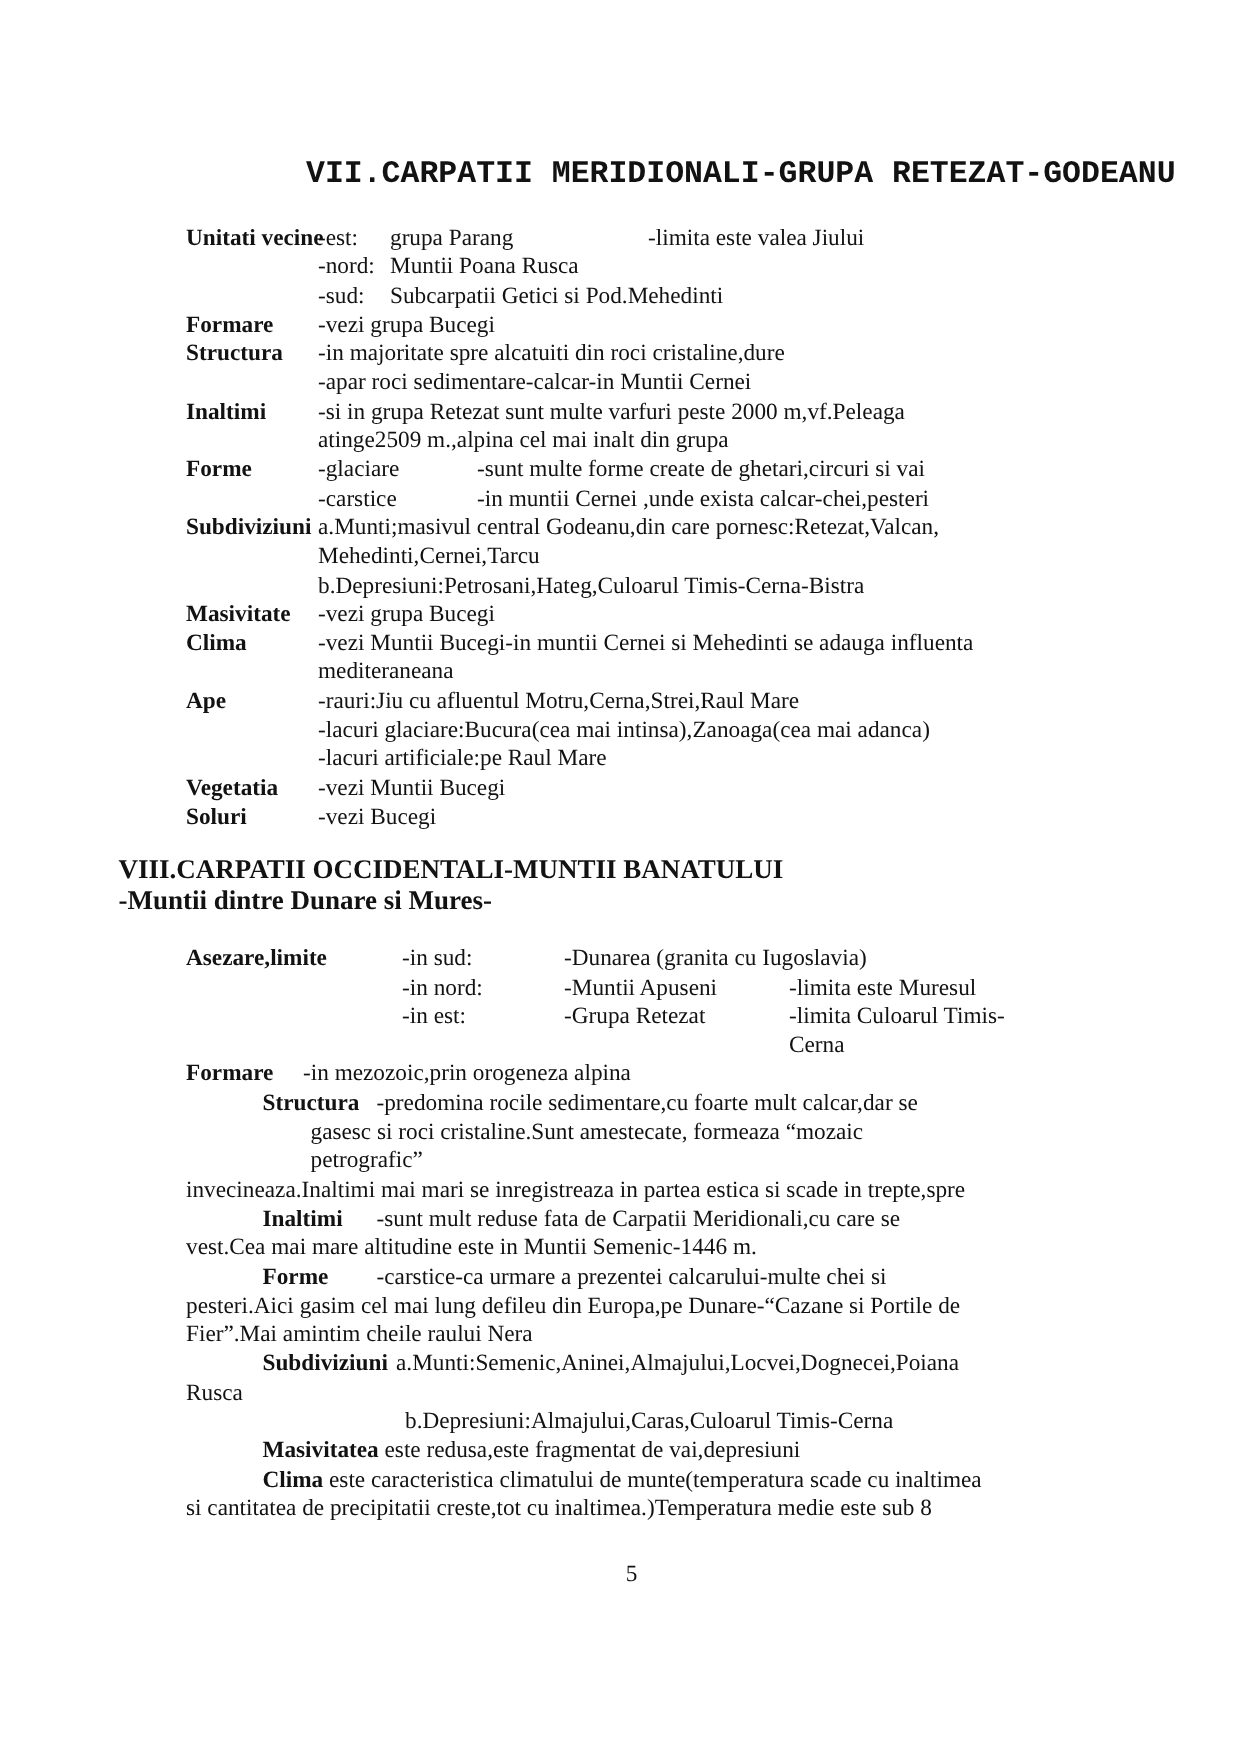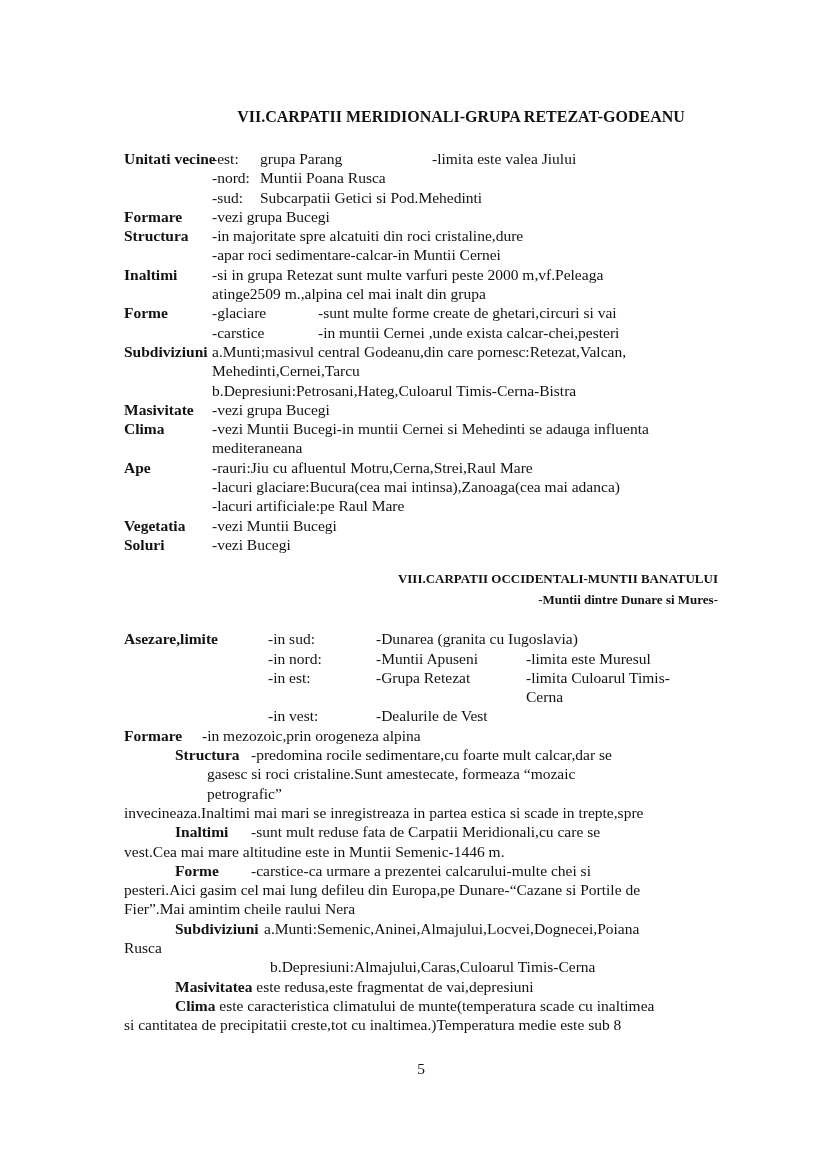--- a/index.html
+++ b/index.html
@@ -20,23 +20,23 @@
   
   .w144{width:144px;} 
   .w108{width:108px;} 
   .w150{width:150px;} 
   .w78{width:78px;}   
   .bw76{display:inline-block;width:76px;font-weight:bold;vertical-align:top;}
   .bw89{display:inline-block;width:89px;font-weight:bold;vertical-align:top;}
   .ind51{padding-left:51px;}
   .ind83{padding-left:83px;}
   .ind146{padding-left:146px;}
-  .t7{font-weight:bold;font-size:16px;line-height:21px;text-align:center;
-      margin:106px 0 22px 0;padding-left:80px;white-space:nowrap;}
-  .t8{font-weight:bold;font-size:13px;line-height:20.5px;text-align:right;
+  .t7{font-weight:bold;font-size:21px;line-height:21px;text-align:center;
+      margin:106px 0 22px 0;padding-left:80px;white-space:nowrap;font-family:Liberation Mono, monospace;}
+  .t8{font-weight:bold;font-size:18px;line-height:20.5px;text-align:left;
       margin:15px 0 19px -45px;white-space:nowrap;}
   .pageno{text-align:center;margin-top:25px;}
 </style>
 </head>
 <body>
 
 <div class="page">
 
   <div>
     <div class="t7">VII.CARPATII MERIDIONALI-GRUPA RETEZAT-GODEANU</div>
@@ -126,23 +126,20 @@
     </div>
     <div class="ln">
       <span class="box w144"></span><span class="box w108">-in nord:</span><span class="box w150">-Muntii Apuseni</span><span>-limita este Muresul</span>
     </div>
     <div class="ln">
       <span class="box w144"></span><span class="box w108">-in est:</span><span class="box w150">-Grupa Retezat</span><span>-limita Culoarul Timis-</span>
     </div>
     <div class="ln">
       <span class="box w144"></span><span class="box w108"></span><span class="box w150"></span><span>Cerna</span>
     </div>
-    <div class="ln">
-      <span class="box w144"></span><span class="box w108">-in vest:</span><span class="box w150">-Dealurile de Vest</span>
-    </div>
 
     <div class="ln">
       <span class="box w78 b">Formare</span><span>-in mezozoic,prin orogeneza alpina</span>
     </div>
 
     <div class="ln ind51">
       <span class="bw76">Structura</span><span>-predomina rocile sedimentare,cu foarte mult calcar,dar se</span>
     </div>
     <div class="ln ind83">
       <span>gasesc si roci cristaline.Sunt amestecate, formeaza “mozaic</span>

